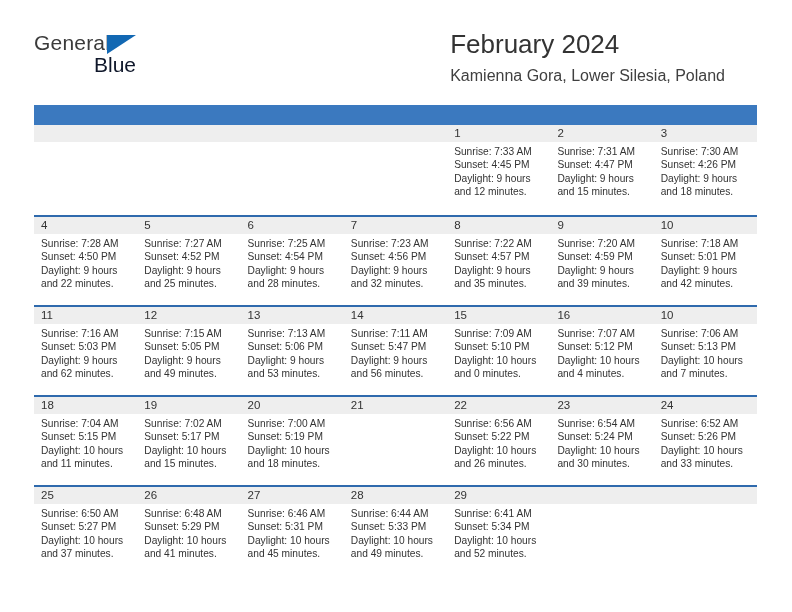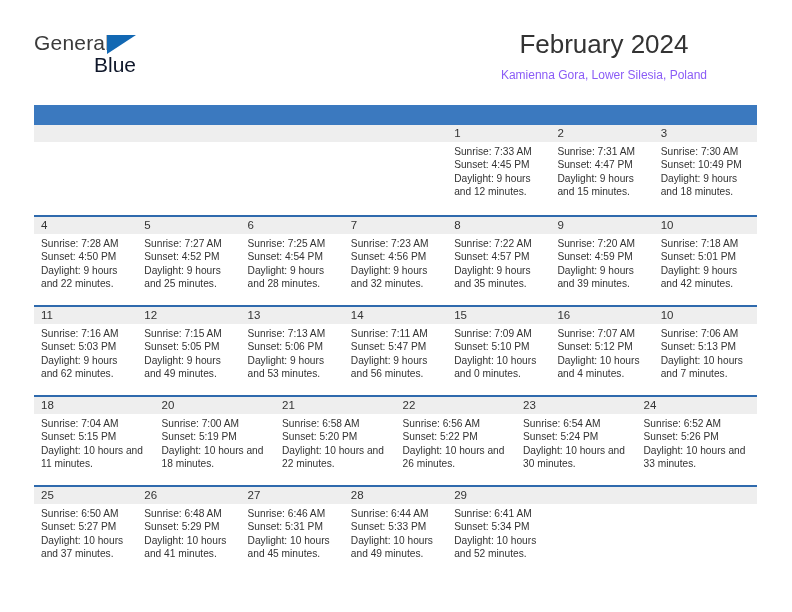--- a/index.html
+++ b/index.html
@@ -58,35 +58,35 @@
     position: absolute;
     left: 60px;
     top: 22px;
     font-size: 21px;
     color: #0f172a;
     line-height: 22px;
   }
 
   .title-block {
     position: absolute;
-    right: 18px;
+    right: 0;
     top: 0;
-    text-align: center;
+    text-align: left;
   }
   .cal-title {
     font-size: 26px;
     font-weight: normal;
     color: #333333;
     line-height: 32px;
     white-space: nowrap;
   }
   .cal-subtitle {
     margin-top: 7px;
-    font-size: 12px;
-    color: #8b5cf6;
+    font-size: 16px;
+    color: #404040;
     line-height: 17px;
     white-space: nowrap;
   }
 
   
   .calendar {
     position: absolute;
     left: 34px;
     top: 105px;
     width: 723px;
@@ -199,21 +199,21 @@
             <div class="cell-body">
               <div>Sunrise: 7:31 AM</div>
               <div>Sunset: 4:47 PM</div>
               <div class="daylight-line">Daylight: 9 hours and 15 minutes.</div>
             </div>
           </div>
           <div class="cell">
             <div class="cell-daynum">3</div>
             <div class="cell-body">
               <div>Sunrise: 7:30 AM</div>
-              <div>Sunset: 10:49 PM</div>
+              <div>Sunset: 4:26 PM</div>
               <div class="daylight-line">Daylight: 9 hours and 18 minutes.</div>
             </div>
           </div>
         </div>
         <div class="week">
           <div class="cell">
             <div class="cell-daynum">4</div>
             <div class="cell-body">
               <div>Sunrise: 7:28 AM</div>
               <div>Sunset: 4:50 PM</div>
@@ -330,34 +330,37 @@
         <div class="week">
           <div class="cell">
             <div class="cell-daynum">18</div>
             <div class="cell-body">
               <div>Sunrise: 7:04 AM</div>
               <div>Sunset: 5:15 PM</div>
               <div class="daylight-line">Daylight: 10 hours and 11 minutes.</div>
             </div>
           </div>
           <div class="cell">
+            <div class="cell-daynum">19</div>
+            <div class="cell-body">
+              <div>Sunrise: 7:02 AM</div>
+              <div>Sunset: 5:17 PM</div>
+              <div class="daylight-line">Daylight: 10 hours and 15 minutes.</div>
+            </div>
+          </div>
+          <div class="cell">
             <div class="cell-daynum">20</div>
             <div class="cell-body">
               <div>Sunrise: 7:00 AM</div>
               <div>Sunset: 5:19 PM</div>
               <div class="daylight-line">Daylight: 10 hours and 18 minutes.</div>
             </div>
           </div>
           <div class="cell">
             <div class="cell-daynum">21</div>
-            <div class="cell-body">
-              <div>Sunrise: 6:58 AM</div>
-              <div>Sunset: 5:20 PM</div>
-              <div class="daylight-line">Daylight: 10 hours and 22 minutes.</div>
-            </div>
           </div>
           <div class="cell">
             <div class="cell-daynum">22</div>
             <div class="cell-body">
               <div>Sunrise: 6:56 AM</div>
               <div>Sunset: 5:22 PM</div>
               <div class="daylight-line">Daylight: 10 hours and 26 minutes.</div>
             </div>
           </div>
           <div class="cell">

